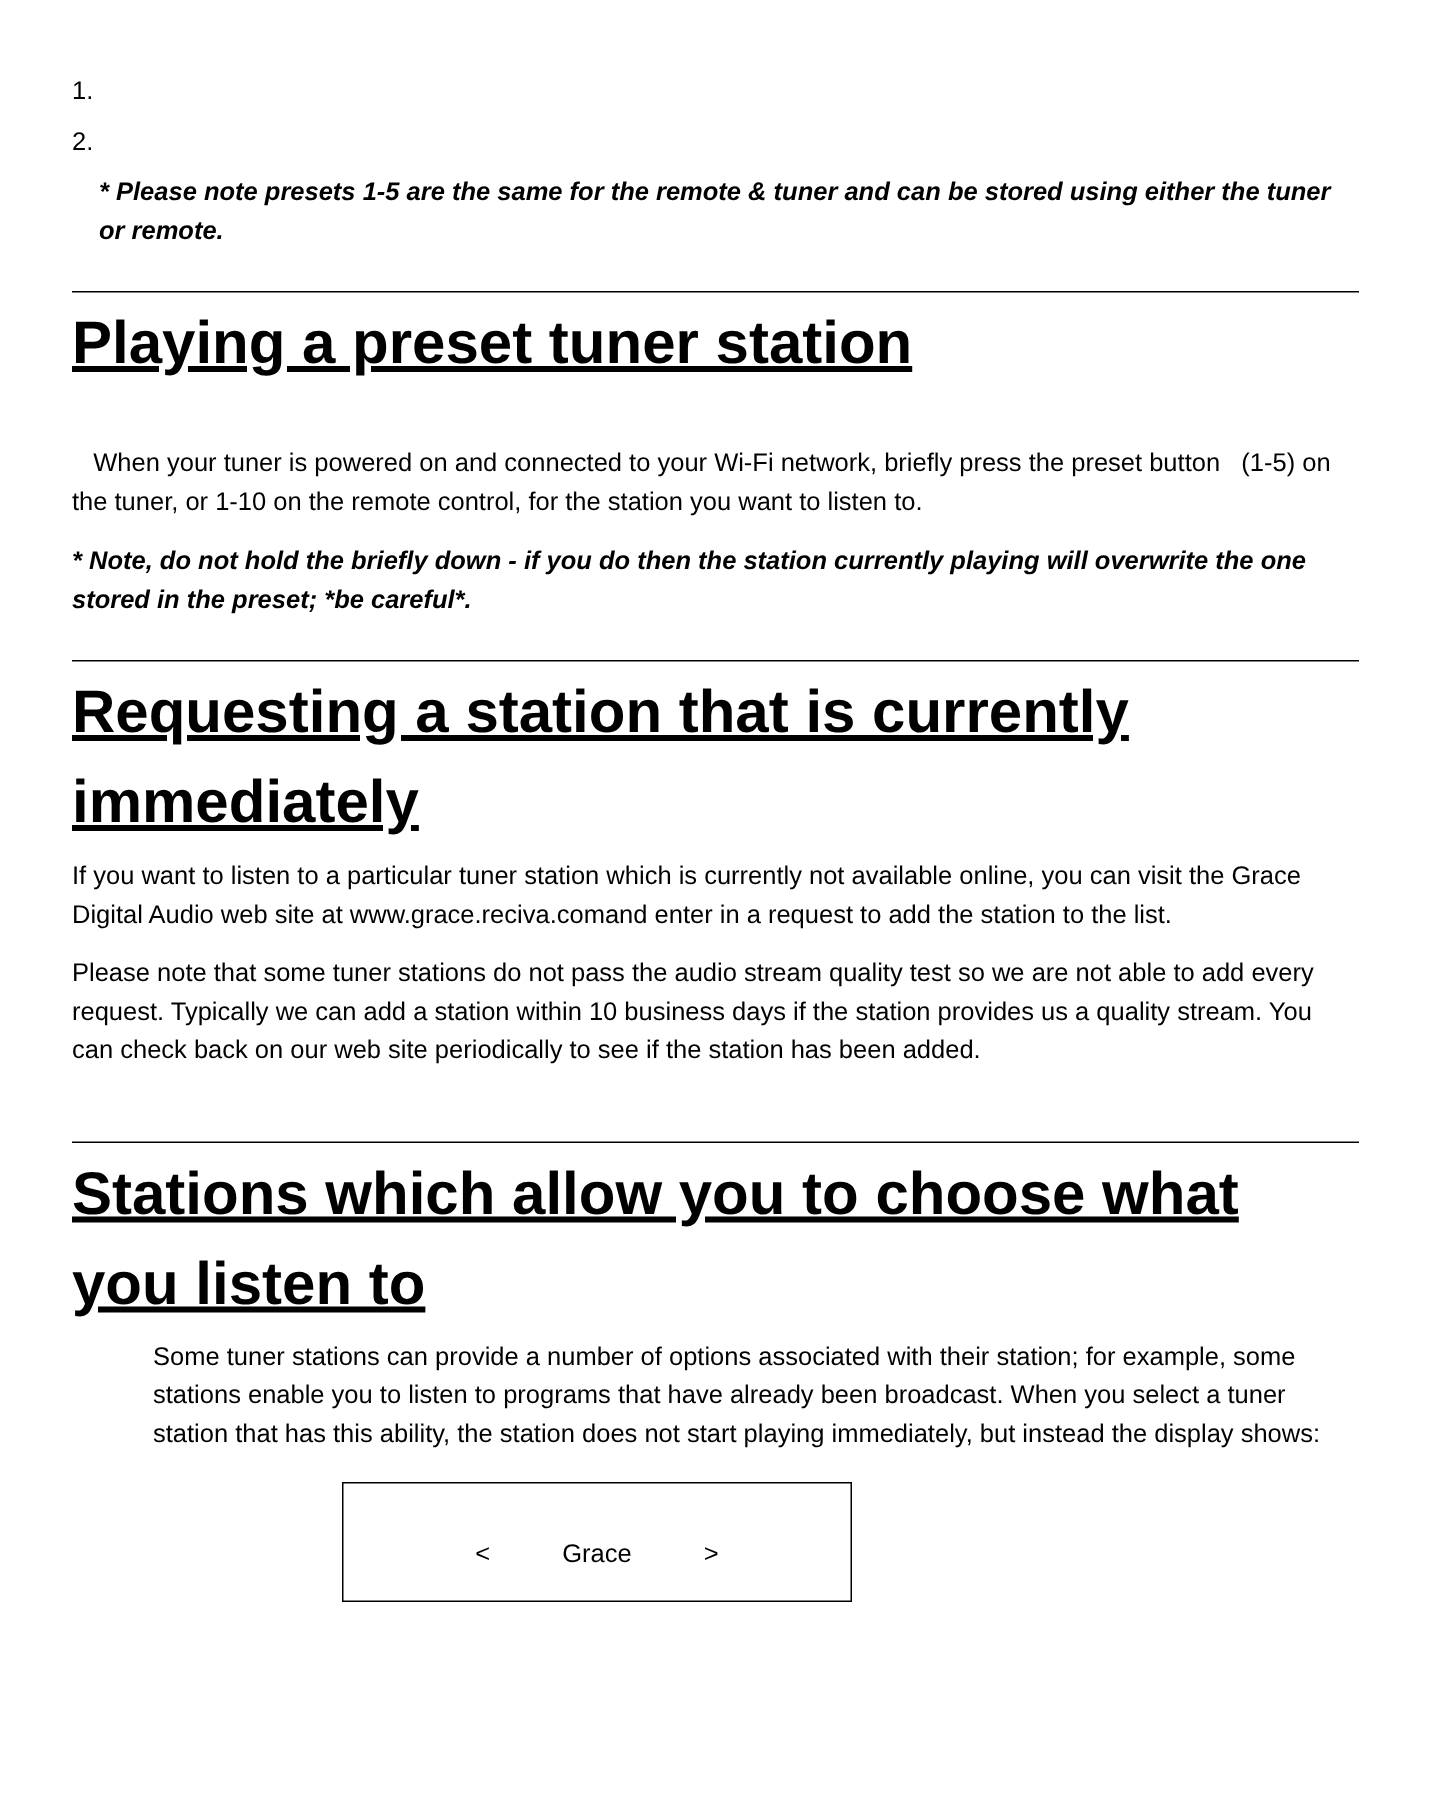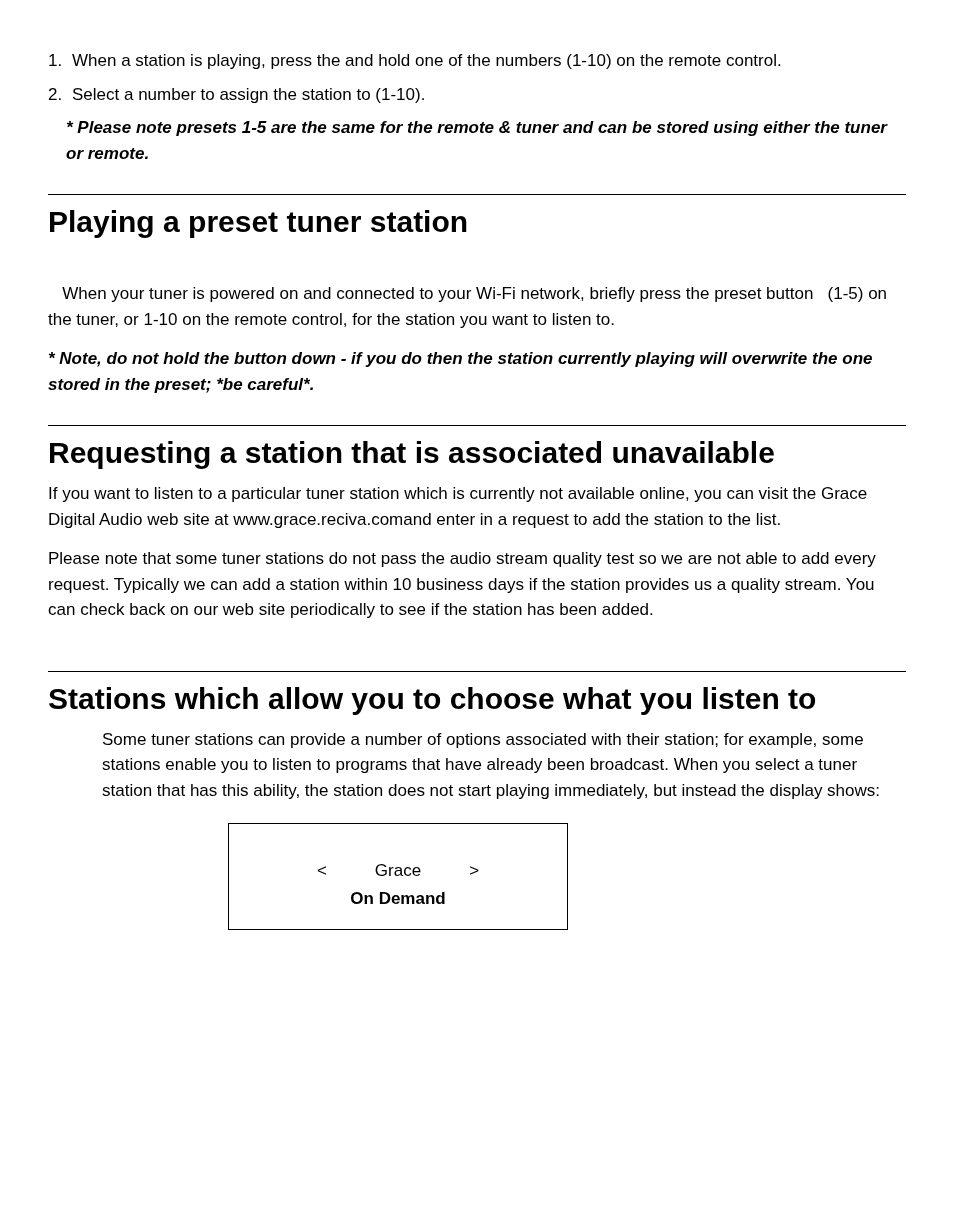--- a/index.html
+++ b/index.html
@@ -29,23 +29,24 @@
   .indent-note {
     padding-left: 18px;
   }
   hr.section-rule {
     border: none;
     border-top: 1px solid #000;
     margin-top: 28px;
     margin-bottom: 2px;
   }
   h2 {
-    font-size: 30px;
+    font-size: 40px;
     font-weight: bold;
     margin: 4px 0 6px 0;
+    text-decoration: underline;
   }
   .para {
     margin-bottom: 14px;
   }
   .screen-box {
     border: 1px solid #000;
     width: 340px;
     margin: 20px 0 20px 180px;
     padding: 34px 10px 18px 10px;
     text-align: center;
@@ -62,43 +63,40 @@
     font-weight: bold;
     margin-top: 2px;
   }
 </style>
 </head>
 <body>
 
 <div>
   <div class="ol-item">
     <span class="ol-num">1.</span>
-    <span> When a station is playing, press the and hold one of the numbers (1-10) on the remote control.</span>
   </div>
   <div class="ol-item">
     <span class="ol-num">2.</span>
-    <span>Select a number to assign the station to (1-10).</span>
   </div>
   <div class="note-italic indent-note">* Please note presets 1-5 are the same for the remote &amp; tuner and can be stored using either the tuner or remote.</div>
 </div>
 
 <hr class="section-rule">
 <h2>Playing a preset tuner station</h2>
 <div class="para" style="white-space: pre-wrap; margin-top: 37px;">   When your tuner is powered on and connected to your Wi-Fi network, briefly press the preset button   (1-5) on the tuner, or 1-10 on the remote control, for the station you want to listen to.</div>
-<div class="note-italic">* Note, do not hold the button down - if you do then the station currently playing will overwrite the one stored in the preset; *be careful*.</div>
+<div class="note-italic">* Note, do not hold the briefly down - if you do then the station currently playing will overwrite the one stored in the preset; *be careful*.</div>
 
 <hr class="section-rule">
-<h2>Requesting a station that is associated unavailable</h2>
+<h2>Requesting a station that is currently immediately</h2>
 <div class="para">If you want to listen to a particular tuner station which is currently not available online, you can visit the Grace Digital Audio web site at www.grace.reciva.comand enter in a request to add the station to the list.</div>
 <div class="para">Please note that some tuner stations do not pass the audio stream quality test so we are not able to add every request. Typically we can add a station within 10 business days if the station provides us a quality stream. You can check back on our web site periodically to see if the station has been added.</div>
 
 <hr class="section-rule" style="margin-top:48px;">
 <h2>Stations which allow you to choose what you listen to</h2>
 <div class="para" style="padding-left:6px;margin-left:48px;">Some tuner stations can provide a number of options associated with their station; for example, some stations enable you to listen to programs that have already been broadcast. When you select a tuner station that has this ability, the station does not start playing immediately, but instead the display shows:</div>
 
 <div class="screen-box">
   <div class="screen-line1">
     <span>&lt;</span>
     <span>Grace</span>
     <span>&gt;</span>
   </div>
-  <div class="screen-line2">On Demand</div>
 </div>
 
 </body></html>

